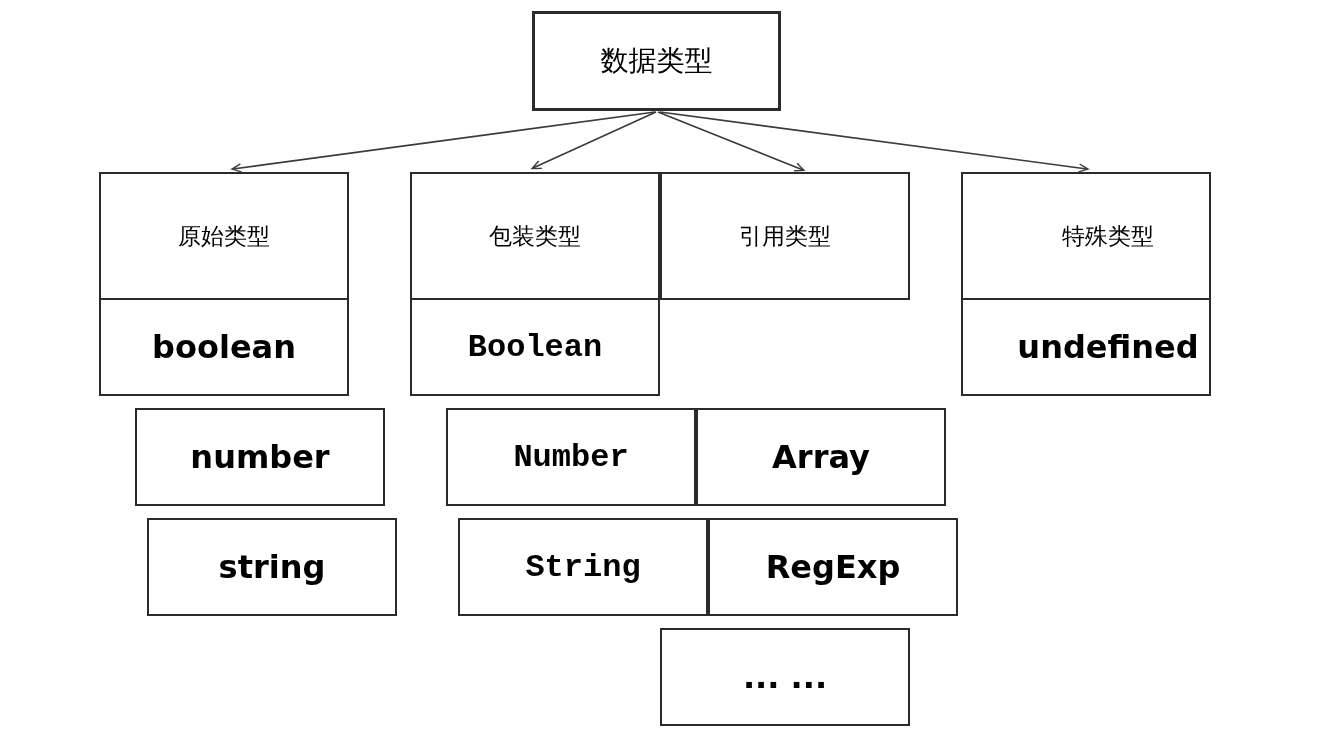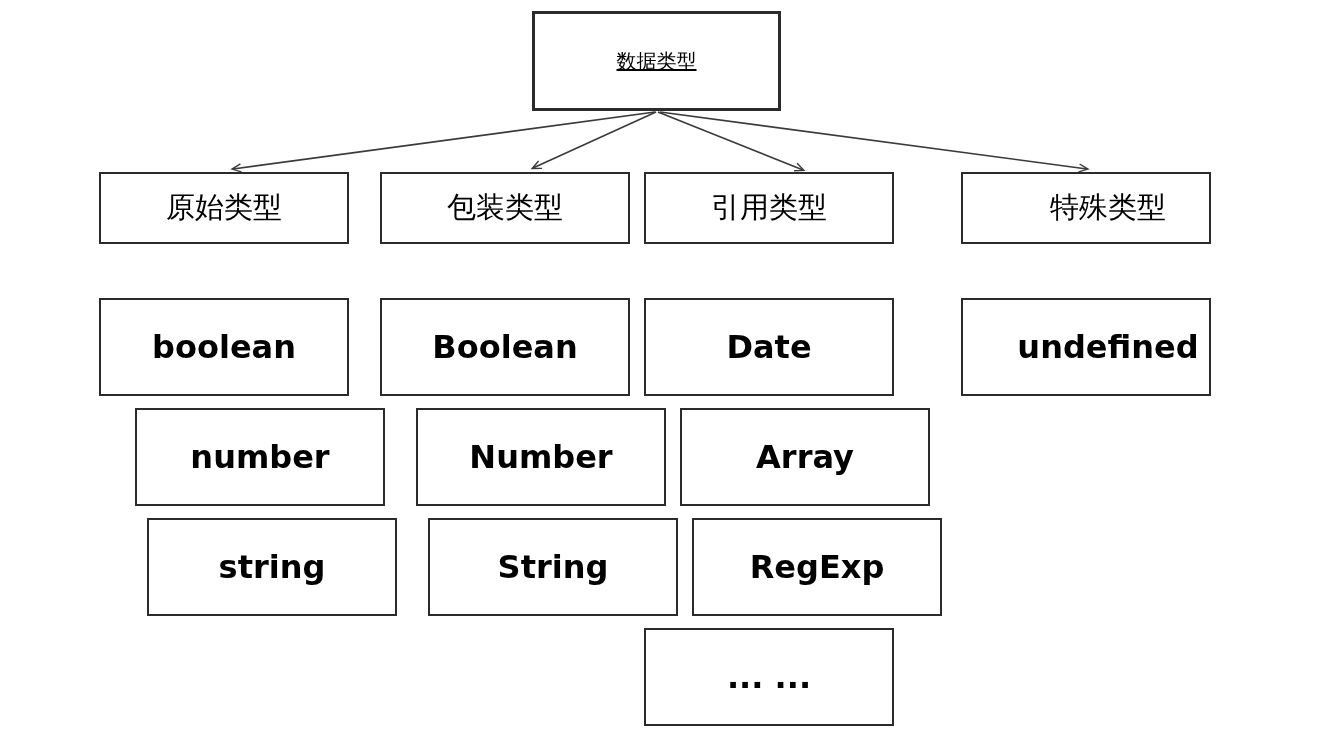--- a/index.html
+++ b/index.html
@@ -30,37 +30,36 @@
     justify-content: center;
     box-sizing: border-box;
     color: #000000;
   }
   .node.root {
     left: 532px;
     top: 11px;
     width: 249px;
     height: 100px;
     border-width: 3px;
-    font-size: 20px;
-    text-decoration: underline;
+    font-size: 28px;
   }
   .node.cat {
     top: 172px;
-    height: 72px;
-    font-size: 29px;
+    height: 128px;
+    font-size: 23px;
   }
   .node.leaf {
     height: 98px;
     font-size: 32px;
     font-weight: 600;
   }
   
   .c1 { left: 99px;  width: 250px; }
-  .c2 { left: 380px; width: 250px; }
-  .c3 { left: 644px; width: 250px; }
+  .c2 { left: 410px; width: 250px; font-family: Liberation Mono, monospace; }
+  .c3 { left: 660px; width: 250px; }
   .c4 { left: 961px; width: 250px; padding-left: 44px; }
   
   .r0 { top: 298px; }
   .r1 { top: 408px; margin-left: 36px; }
   .r2 { top: 518px; margin-left: 48px; }
   .r3 { top: 628px; }
 </style>
 </head>
 <body>
 
@@ -104,23 +103,20 @@
   <div class="node leaf c2 r1">
     <span>Number</span>
   </div>
   <div class="node leaf c2 r2">
     <span>String</span>
   </div>
 
   <div class="node cat c3">
     <span>引用类型</span>
   </div>
-  <div class="node leaf c3 r0">
-    <span>Date</span>
-  </div>
   <div class="node leaf c3 r1">
     <span>Array</span>
   </div>
   <div class="node leaf c3 r2">
     <span>RegExp</span>
   </div>
   <div class="node leaf c3 r3">
     <span>... ...</span>
   </div>
 

